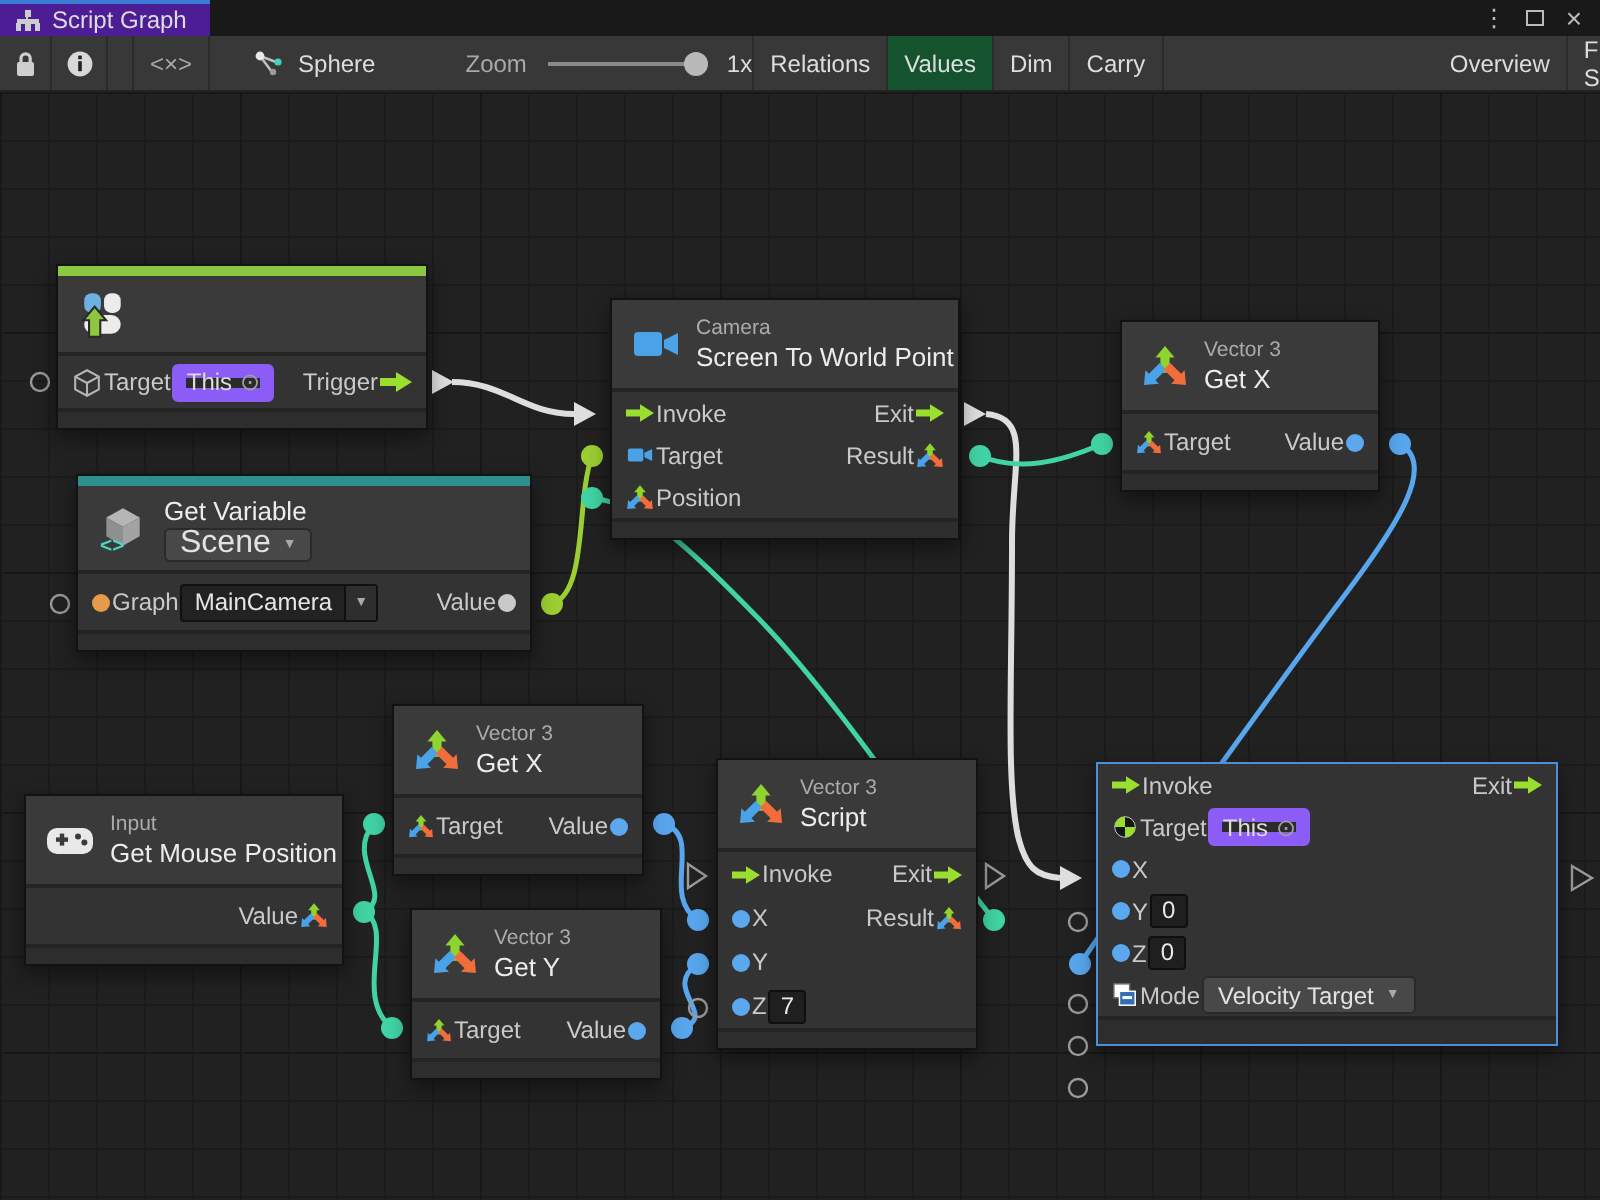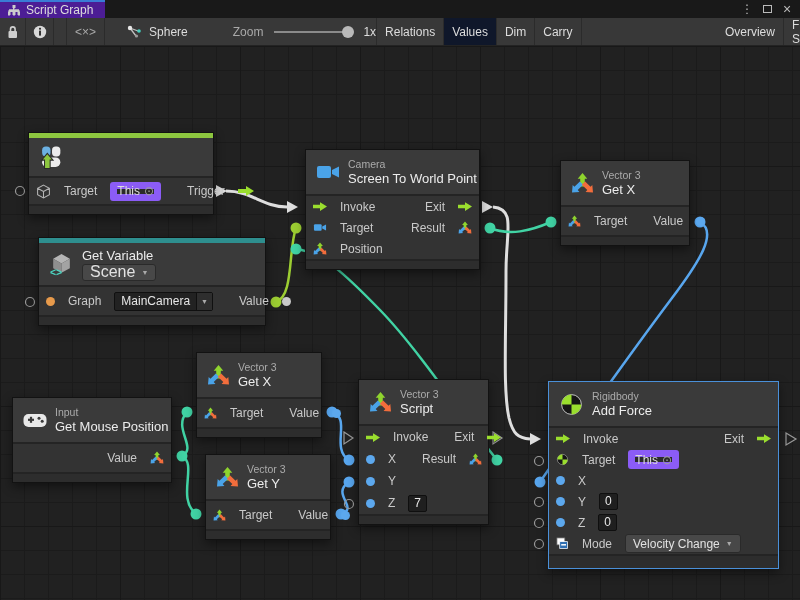--- a/index.html
+++ b/index.html
@@ -15,21 +15,21 @@
   .winbtns { margin-left:auto; display:flex; align-items:center; gap:2px; padding-right:4px; }
   .winbtn { width:18px; height:16px; display:flex; align-items:center; justify-content:center;
     color:#bbbbbb; font-size:12px; cursor:default; }
   .maxbox { width:9px; height:8px; border:1.5px solid #bbbbbb; }
 
   
   .toolbar { position:absolute; top:18px; left:0; right:0; height:28px; background:#383838;
     border-bottom:1px solid #232323; display:flex; align-items:stretch; color:#dddddd; font-size:12px; }
   .tbtn { display:flex; align-items:center; justify-content:center; padding:0 8px;
     border-right:1px solid #2b2b2b; }
-  .tbtn.active { background:#0f172a; }
+  .tbtn.active { background:#14532d; }
   .tbtn.disabled { color:#7b7b7b;margin-top:36px; }
   .tbtn .dd { font-size:7px; margin-left:5px; color:#9a9a9a; }
   .tb-flex { flex:1; display:flex; align-items:center; }
   .zoomtrack { width:78px; height:2px; background:#8b8b8b; position:relative; margin:0 4px; }
   .zoomhandle { position:absolute; right:-2px; top:-5px; width:12px; height:12px; border-radius:50%;
     background:#b9b9b9; }
   .dim { color:#a9a9a9; }
 
   
   .canvas { position:absolute; top:46px; left:0; width:800px; height:554px; background:#212121;
@@ -47,21 +47,21 @@
   .node.selected { border:1px solid #4a90d9; }
   .accent { height:5px; }
   .hdr { background:#3a3a3a; display:flex; align-items:center; gap:8px; padding:0 10px;
     height:46px; border-bottom:2px solid #242424; }
   .hdr.h40 { height:40px; }
   .hdr.h44 { height:44px; }
   .hcol { display:flex; flex-direction:column; justify-content:center; gap:1px; }
   .hcat { font-size:10.5px; color:#ababab; line-height:11px; }
   .htitle { font-size:13px; color:#ececec; line-height:15px; white-space:nowrap; }
   .hsub { font-size:11px; color:#b3b3b3; line-height:12px; }
-  .row { display:flex; align-items:center; gap:13px; height:21px; padding:0 7px; font-size:12px;
+  .row { display:flex; align-items:center; gap:1px; height:21px; padding:0 7px; font-size:12px;
     color:#c9c9c9; white-space:nowrap; }
   .row.h22 { height:22px; }
   .row.h26 { height:26px; }
   .row.h28 { height:28px; }
   .spacer { flex:1; }
   .footer { height:10px; background:#2d2d2d; border-top:2px solid #242424; }
   .footer.h14 { height:14px; }
   .dot { width:9px; height:9px; border-radius:50%; flex:none; }
   .dot.blue { background:#5ca8ee; } .dot.orange { background:#e79a4b; }
   .dot.white { background:#c9c9c9; }
@@ -513,33 +513,20 @@
       </div>
       <div class="row h22">
         <span class="dot blue"></span>
         <span>Z</span>
         <span class="field">7</span>
       </div>
       <div class="footer"></div>
     </div>
 
     <div class="node selected" style="left:548px; top:335px; width:231px;">
-      <div class="hdr">
-        <span class="icn">
-          <svg width="25" height="25" viewBox="0 0 24 24">
-              <circle cx="12" cy="12" r="9.5" fill="#161616" stroke="#e2e2e2" stroke-width="0.8"></circle>
-              <path d="M12,12 L12,2.5 A9.5,9.5 0 0 0 2.5,12 Z" fill="#9ade2e"></path>
-              <path d="M12,12 L12,21.5 A9.5,9.5 0 0 0 21.5,12 Z" fill="#9ade2e"></path>
-            </svg>
-        </span>
-        <span class="hcol">
-          <span class="hcat">Rigidbody</span>
-          <span class="htitle">Add Force</span>
-        </span>
-      </div>
       <div class="row">
         <span class="icn">
             <svg width="14" height="9" viewBox="0 0 16 10">
               <path d="M0 3h8V0l8 5-8 5V7H0z" fill="#9ade2e"></path>
             </svg>
           </span>
         <span>Invoke</span>
         <span class="spacer"></span>
         <span>Exit</span>
         <span class="icn">
@@ -579,21 +566,21 @@
       <div class="row">
         <span class="icn">
           <svg width="13" height="13" viewBox="0 0 14 14">
               <rect x="1" y="1" width="8.5" height="7.5" fill="#ffffff" stroke="#6a6a6a" stroke-width="0.8"></rect>
               <rect x="4" y="5" width="8.5" height="7.5" fill="#2f6fb2" stroke="#ffffff" stroke-width="0.8"></rect>
               <rect x="5.6" y="7.6" width="5.2" height="1.6" fill="#ffffff"></rect>
             </svg>
         </span>
         <span>Mode</span>
         <span class="drop">
-          <span>Velocity Change</span>
+          <span>Velocity Target</span>
           <span class="dd">▼</span>
         </span>
       </div>
       <div class="footer h14"></div>
     </div>
 
   </div>
 </div>
 
 </body></html>

